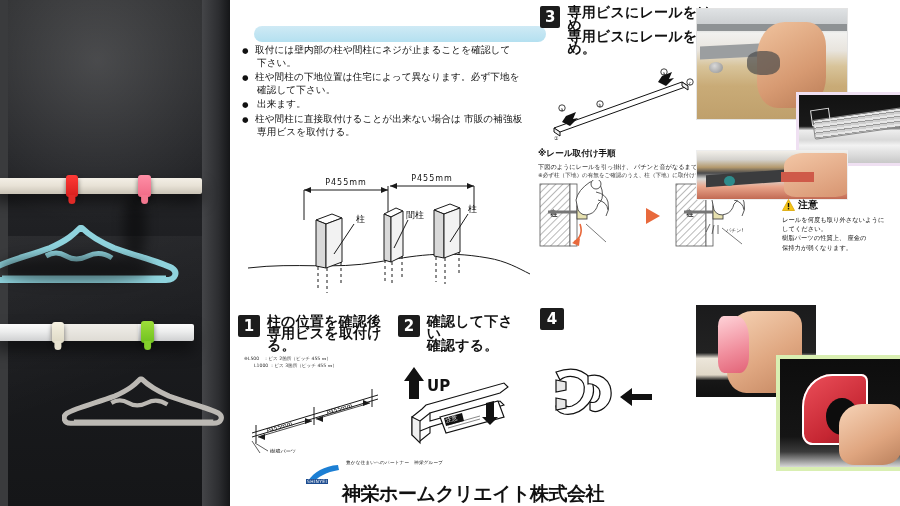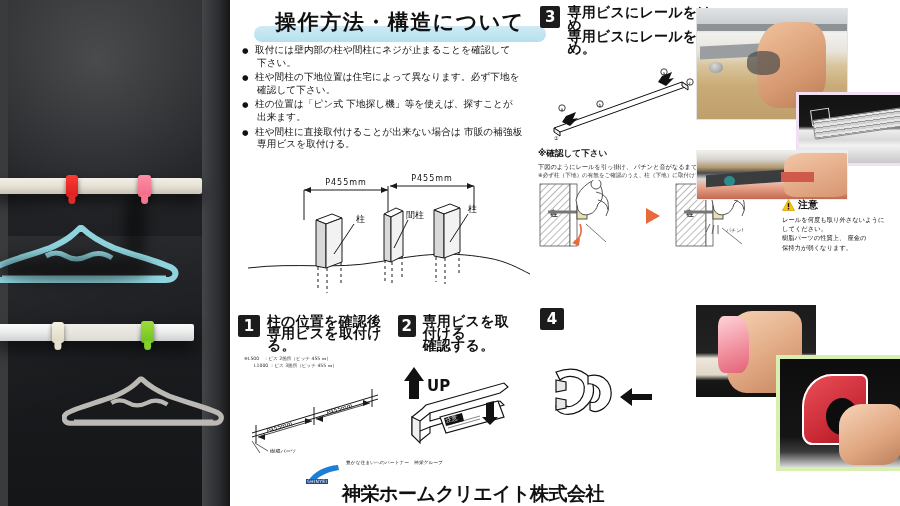--- a/index.html
+++ b/index.html
@@ -179,34 +179,32 @@
         <path d="M14 56 L 178 56" stroke="#bcb9b4" stroke-width="5"></path>
         <path d="M58 34 q 10 -6 20 0 q 10 6 22 0 q 12 -6 24 2" fill="none" stroke="#bcb9b4" stroke-width="5"></path>
       </svg>
     </div>
   </div>
 
   <div class="main">
 
     <div class="title-wrap">
       <div class="title-underline"></div>
-      <div class="title-text">操作方法・構造について</div>
     </div>
 
     <div class="bullets">
       <div class="bullet">
         <span>取付には壁内部の柱や間柱にネジが止まることを確認して</span>
         <span class="l2">下さい。</span>
       </div>
       <div class="bullet">
         <span>柱や間柱の下地位置は住宅によって異なります。必ず下地を</span>
         <span class="l2">確認して下さい。</span>
       </div>
       <div class="bullet">
-        <span>柱の位置は「ピン式 下地探し機」等を使えば、探すことが</span>
         <span class="l2">出来ます。</span>
       </div>
       <div class="bullet">
         <span>柱や間柱に直接取付けることが出来ない場合は 市販の補強板</span>
         <span class="l2">専用ビスを取付ける。</span>
       </div>
     </div>
 
     <div class="pillar-fig">
       <svg width="300" height="150" viewBox="0 0 300 150">
@@ -307,21 +305,21 @@
           <text x="28" y="99" font-family="DejaVu Sans, sans-serif" font-size="5.2" fill="#111">ワッシャー</text>
         </svg>
       </div>
 
     </div>
 
     <div class="step2">
       <div class="step-head">
         <div class="step-num">2</div>
         <div class="step-title">
-          <div>専用ビスを取付ける</div>
+          <div>確認して下さい</div>
           <div>確認する。</div>
         </div>
       </div>
       <div class="step2-fig">
         <svg width="120" height="95" viewBox="0 0 120 95">
 
           <polygon points="14,6 24,20 19,20 19,38 9,38 9,20 4,20" fill="#111"></polygon>
           <text x="27" y="30" font-family="DejaVu Sans, sans-serif" font-size="15" font-weight="bold" fill="#111">UP</text>
 
           <g stroke="#111" stroke-width="1.1" fill="#fff">
@@ -386,21 +384,21 @@
       <div class="inner" style="background:linear-gradient(180deg,#121212 0%,#1a1a1a 46%,#ededed 52%,#d9d9d9 66%,#f2f2f2 74%,#c8c8c8 100%);">
         <div style="position:absolute;left:12%;top:26%;width:80%;height:26%;transform:rotate(-8deg);
           background:repeating-linear-gradient(180deg,#e6e6e6 0 2px,#9a9a9a 2px 3px,#cfcfcf 3px 5px);
           border:1px solid #888;border-radius:2px;"></div>
         <div style="position:absolute;left:10%;top:20%;width:14%;height:20%;border:1.4px solid #ddd;transform:rotate(-8deg);"></div>
 
       </div>
     </div>
 
     <div class="proc">
-      <div class="proc-h">※確認して下さい</div>
+      <div class="proc-h">※レール取付け手順</div>
       <div class="proc-l1">下図のようにレールを引っ掛け、 パチンと音がなるまで強く押し込んでください。</div>
       <div class="proc-l2">※必ず柱（下地）の有無をご確認のうえ、柱（下地）に取付けてください。</div>
       <div class="proc-fig">
         <svg width="258" height="72" viewBox="0 0 258 72">
           <defs>
             <pattern id="hatch" width="5" height="5" patternTransform="rotate(45)" patternUnits="userSpaceOnUse">
               <line x1="0" y1="0" x2="0" y2="5" stroke="#9a9a9a" stroke-width="1.4"></line>
             </pattern>
           </defs>
 

